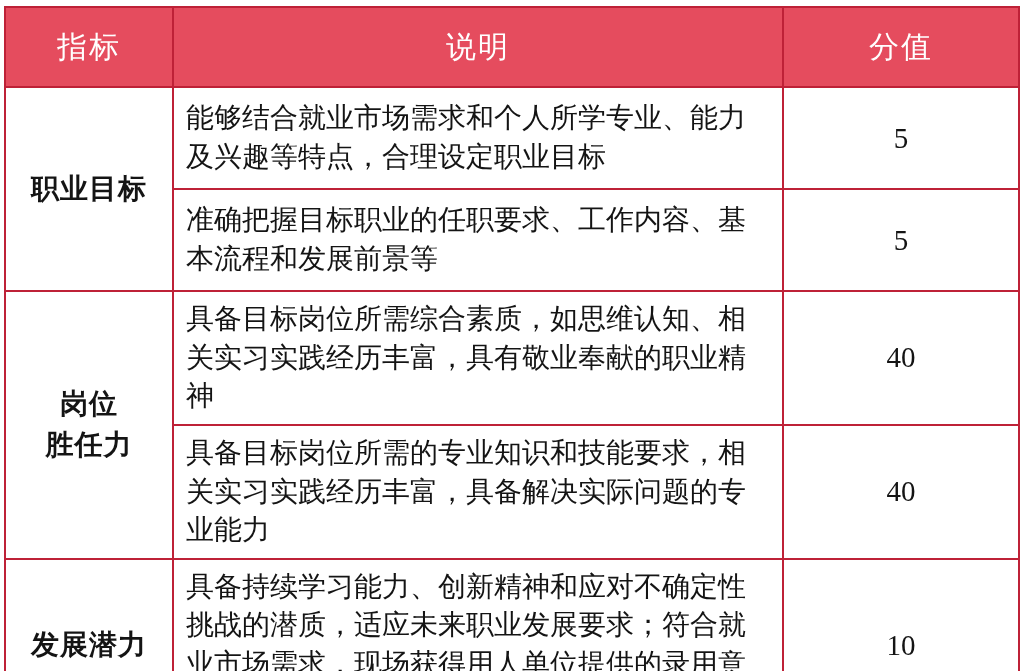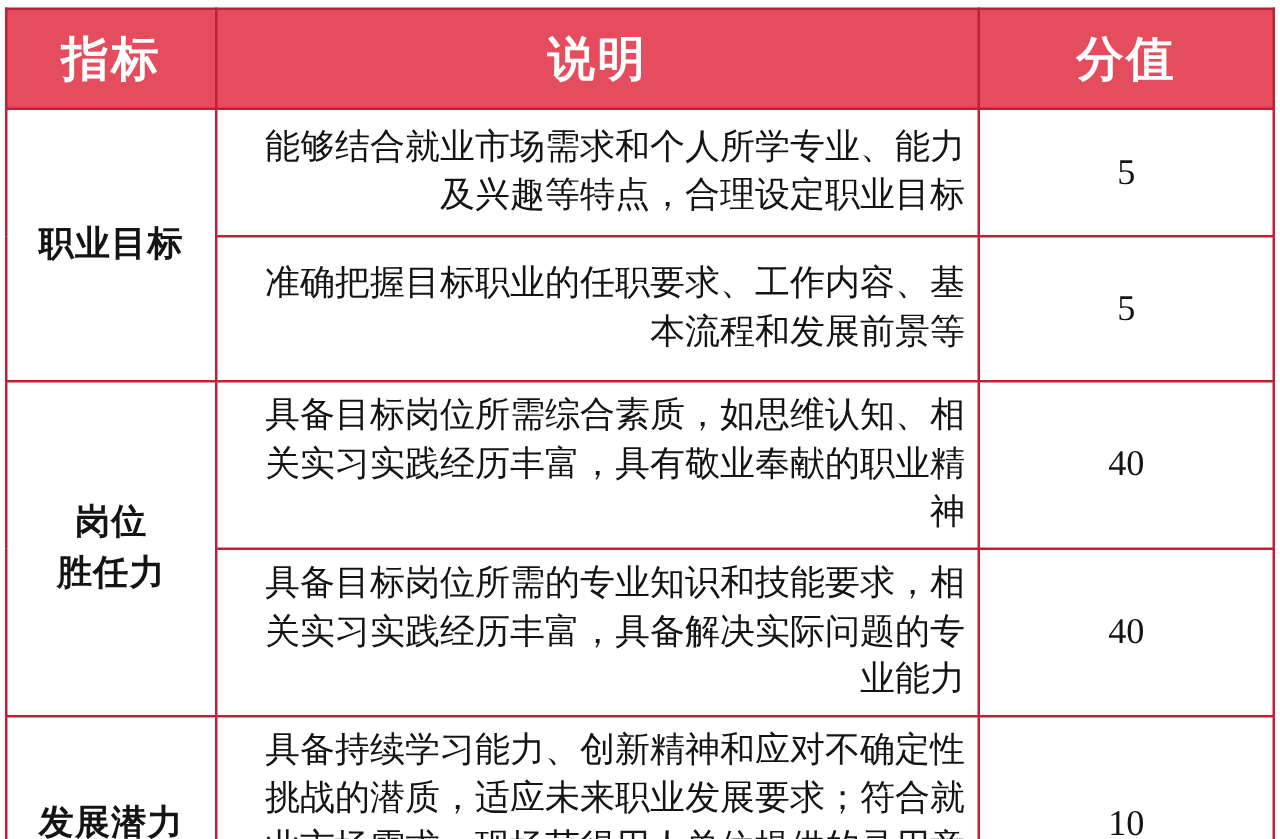--- a/index.html
+++ b/index.html
@@ -24,51 +24,51 @@
   }
   col.c-indicator { width: 168px; }
   col.c-desc      { width: 610px; }
   col.c-score     { width: 236px; }
 
   thead tr { height: 80px; }
   thead th {
     background: #E54C5E;
     color: #ffffff;
     font-family: "Liberation Sans", sans-serif;
-    font-weight: 700;
-    font-size: 38px;
+    font-weight: 400;
+    font-size: 30px;
     letter-spacing: 2px;
     text-align: center;
     vertical-align: middle;
   }
 
   tbody td {
     color: #141414;
     font-size: 28px;
     vertical-align: middle;
     background: #ffffff;
   }
   td.indicator {
     text-align: center;
     font-weight: 700;
     letter-spacing: 1px;
     white-space: pre-line;
     line-height: 1.45;
   }
   td.desc {
-    text-align: right;
+    text-align: left;
     padding: 8px 10px 8px 12px;
     line-height: 1.38;
   }
   td.score {
     text-align: center;
     font-size: 29px;
   }
   tr.r1 { height: 102px; }
-  tr.r2 { height: 116px; }
+  tr.r2 { height: 102px; }
   tr.r3 { height: 106px; }
   tr.r4 { height: 104px; margin-left: 16px; }
   tr.r5 { height: 160px; }
 </style>
 </head>
 <body>
 
 <div class="table-wrap">
   <table class="eval">
     <colgroup>

